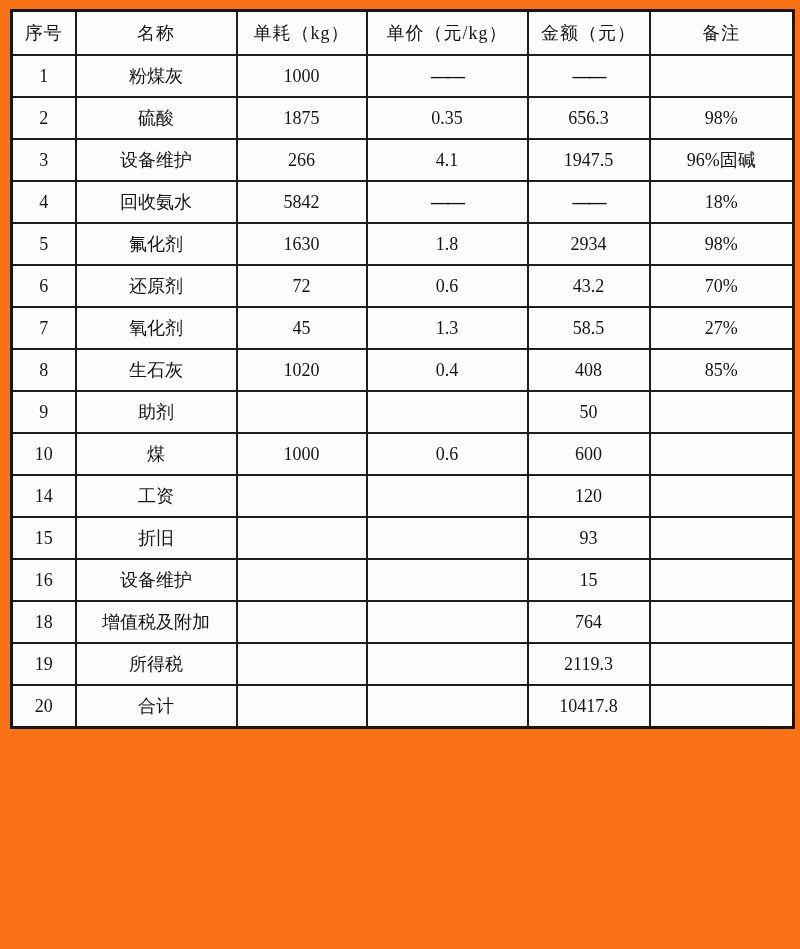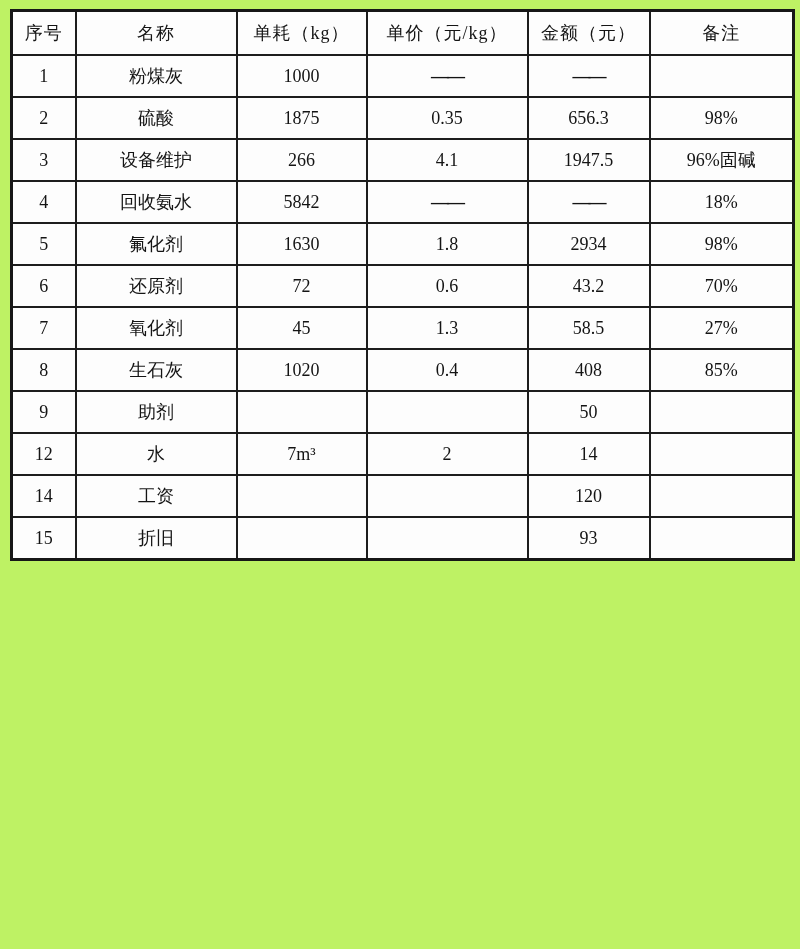--- a/index.html
+++ b/index.html
@@ -5,21 +5,21 @@
   html, body {
     margin: 0;
     padding: 0;
     background: #fcfcfc;
   }
   .page {
     width: 800px;
     height: 949px;
     box-sizing: border-box;
     padding: 9px 9px 0 10px;
-    background: #bef264;
+    background: #f97316;
   }
   table.cost-table {
     border-collapse: collapse;
     table-layout: fixed;
     width: 782px;
     background: #fdfdfd;
     border: 3px solid #171717;
   }
   table.cost-table th,
   table.cost-table td {
@@ -135,38 +135,70 @@
         </tr>
         <tr>
           <td>9</td>
           <td>助剂</td>
           <td></td>
           <td></td>
           <td>50</td>
           <td></td>
         </tr>
         <tr>
-          <td>12</td>
-          <td>水</td>
-          <td>7m³</td>
-          <td>2</td>
-          <td>14</td>
+          <td>10</td>
+          <td>煤</td>
+          <td>1000</td>
+          <td>0.6</td>
+          <td>600</td>
           <td></td>
         </tr>
         <tr>
           <td>14</td>
           <td>工资</td>
           <td></td>
           <td></td>
           <td>120</td>
           <td></td>
         </tr>
         <tr>
           <td>15</td>
           <td>折旧</td>
           <td></td>
           <td></td>
           <td>93</td>
+          <td></td>
+        </tr>
+        <tr>
+          <td>16</td>
+          <td>设备维护</td>
+          <td></td>
+          <td></td>
+          <td>15</td>
+          <td></td>
+        </tr>
+        <tr>
+          <td>18</td>
+          <td>增值税及附加</td>
+          <td></td>
+          <td></td>
+          <td>764</td>
+          <td></td>
+        </tr>
+        <tr>
+          <td>19</td>
+          <td>所得税</td>
+          <td></td>
+          <td></td>
+          <td>2119.3</td>
+          <td></td>
+        </tr>
+        <tr>
+          <td>20</td>
+          <td>合计</td>
+          <td></td>
+          <td></td>
+          <td>10417.8</td>
           <td></td>
         </tr>
       </tbody>
   </table>
 </div>
 
 </body></html>

